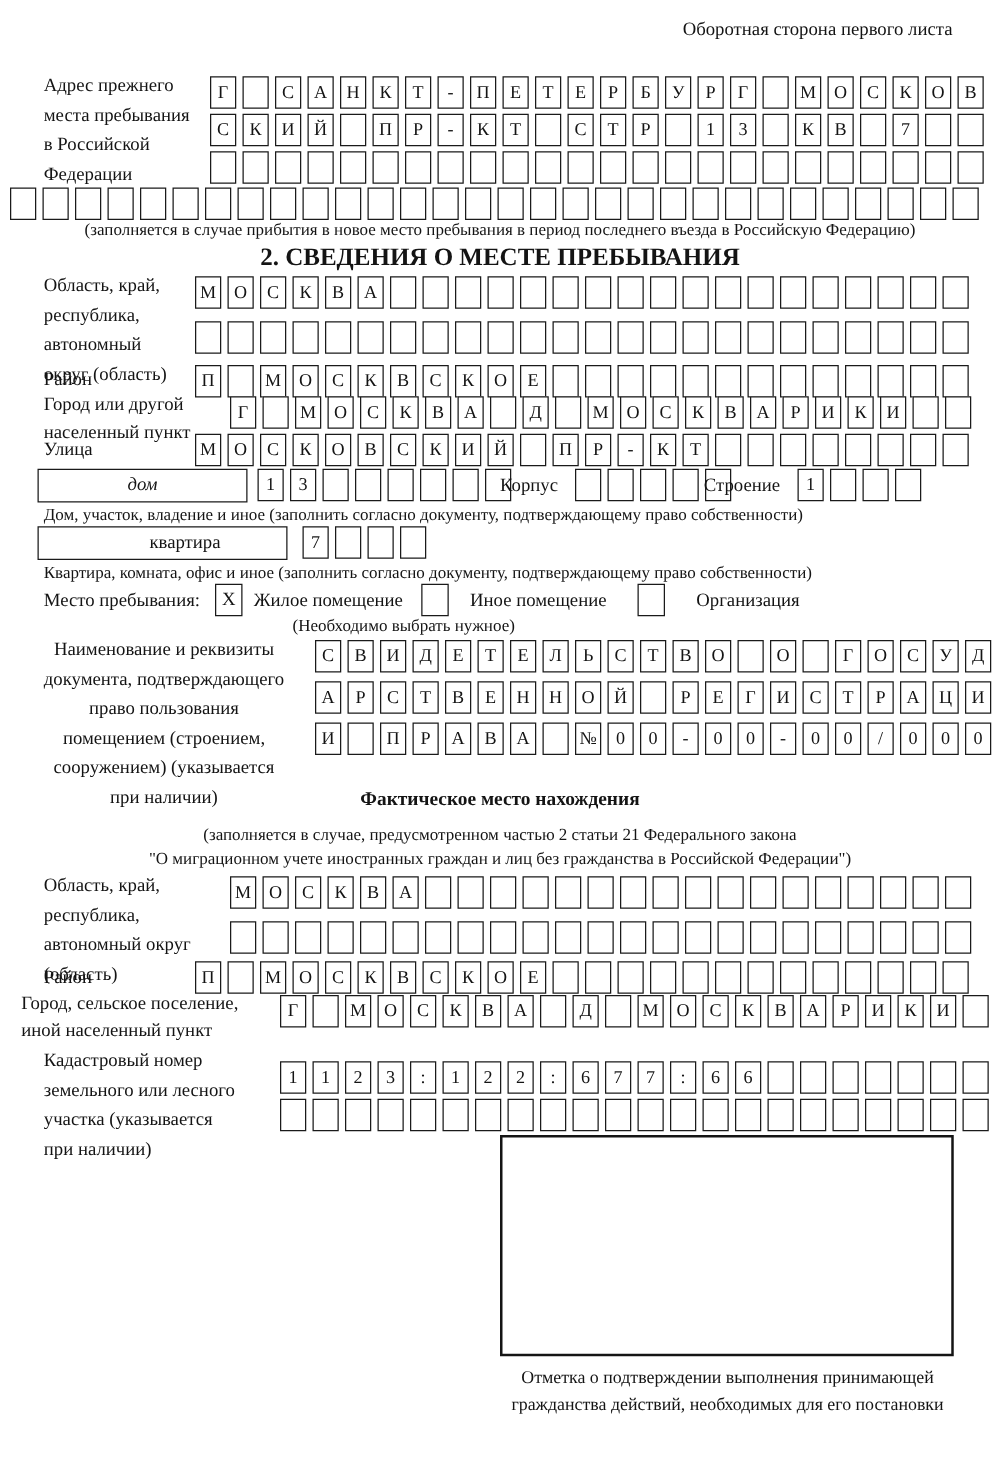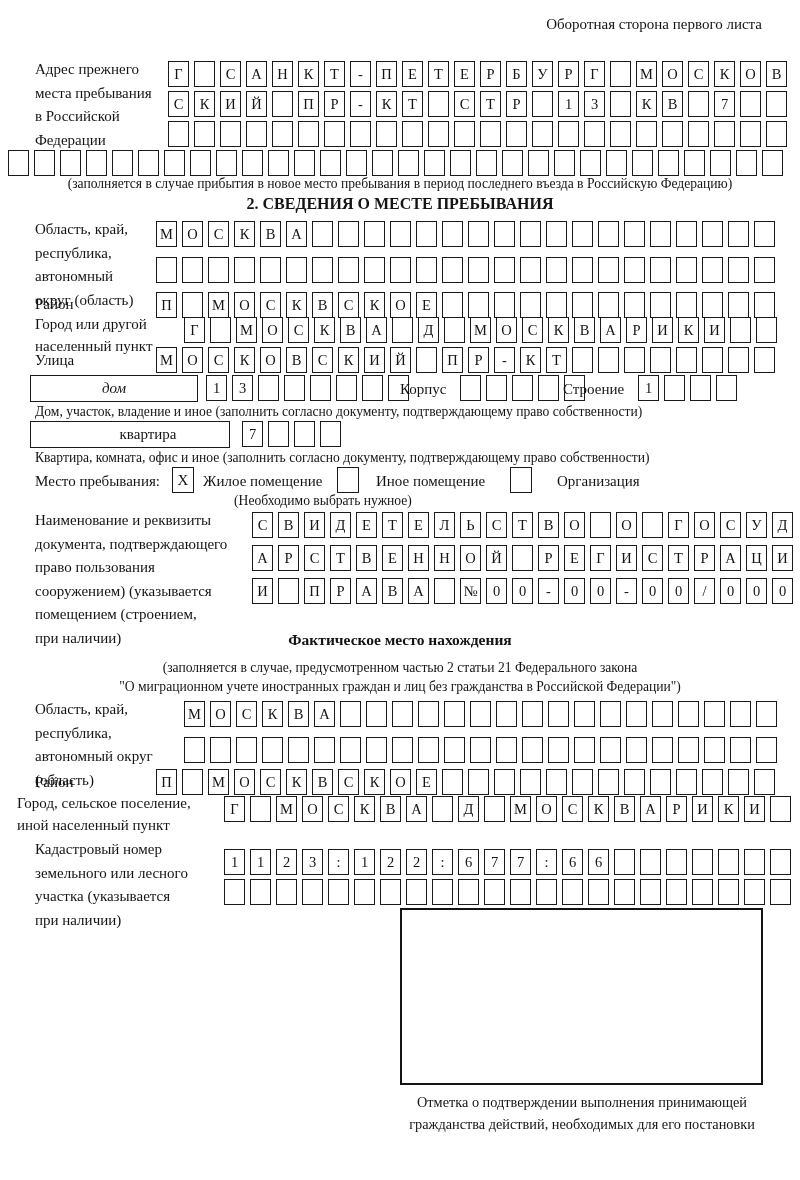--- a/index.html
+++ b/index.html
@@ -145,21 +145,21 @@
     <div class="cell"></div>
     <div class="cell"></div>
     <div class="cell"></div>
     <div class="cell"></div>
     <div class="cell"></div>
     <div class="cell"></div>
     <div class="cell"></div>
   </div>
 <div class="cap center" style="top:176px;">(заполняется в случае прибытия в новое место пребывания в период последнего въезда в Российскую Федерацию)</div>
 
-<div class="cap center bold" style="top:195px;font-size:16px;">2. СВЕДЕНИЯ О МЕСТЕ ПРЕБЫВАНИЯ</div>
+<div class="cap center bold" style="top:195px;font-size:20px;">2. СВЕДЕНИЯ О МЕСТЕ ПРЕБЫВАНИЯ</div>
 
 <div class="lab" style="left:35px;top:218px;">
   <div>Область, край,</div>
   <div>республика,</div>
   <div>автономный</div>
   <div>округ (область)</div>
 </div>
 <div class="cellrow" style="left:156px;top:221px;">
     <div class="cell">М</div>
     <div class="cell">О</div>
@@ -338,26 +338,26 @@
 
 <div class="lab" style="left:35px;top:470px;">Место пребывания:</div>
 <div class="chk" style="left:172px;top:467px;">X</div>
 <div class="lab" style="left:203px;top:470px;">Жилое помещение</div>
 <div class="chk" style="left:337px;top:467px;"></div>
 <div class="lab" style="left:376px;top:470px;">Иное помещение</div>
 <div class="chk" style="left:510px;top:467px;"></div>
 <div class="lab" style="left:557px;top:470px;">Организация</div>
 <div class="cap" style="left:0px;top:493px;width:646px;text-align:center;">(Необходимо выбрать нужное)</div>
 
-<div class="lab" style="left:35px;top:509px;">
+<div class="lab" style="left:35px;top:509px;text-align:center;">
   <div>Наименование и реквизиты</div>
   <div>документа, подтверждающего</div>
   <div>право пользования</div>
+  <div>помещением (строением,</div>
   <div>сооружением) (указывается</div>
-  <div>помещением (строением,</div>
   <div>при наличии)</div>
 </div>
 <div class="cellrow" style="left:252px;top:512px;">
     <div class="cell">С</div>
     <div class="cell">В</div>
     <div class="cell">И</div>
     <div class="cell">Д</div>
     <div class="cell">Е</div>
     <div class="cell">Т</div>
     <div class="cell">Е</div>

